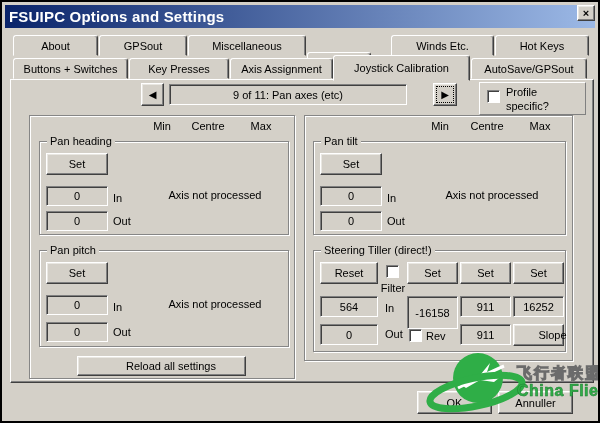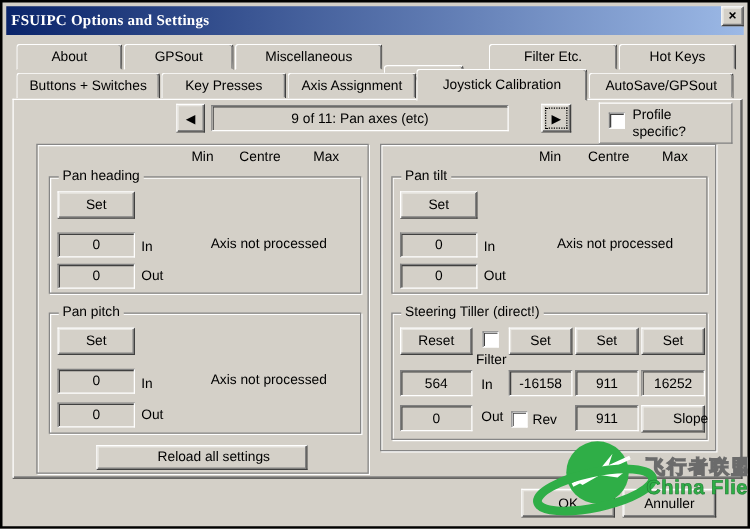--- a/index.html
+++ b/index.html
@@ -11,21 +11,21 @@
   *{margin:0;padding:0;box-sizing:border-box;}
   html,body{width:600px;height:423px;}
   body{font-family:"Liberation Sans", sans-serif;font-size:11px;color:#000;background:#808080;}
   .dialog{position:relative;width:600px;height:423px;background:var(--dialog_bg);
     border:2px solid #000;overflow:hidden;}
   .abs{position:absolute;}
   
   .titlebar{left:3px;top:3px;width:590px;height:23px;
     background:linear-gradient(90deg,var(--titlebar_from),var(--titlebar_to));
     display:flex;align-items:center;padding:0 4px;}
-  .titletext{color:#fff;font-weight:bold;font-size:12px;letter-spacing:.2px;font-family:Liberation Serif, serif;}
+  .titletext{color:#fff;font-weight:bold;font-size:15px;letter-spacing:.2px;}
   .closebtn{position:absolute;right:3px;top:3px;width:18px;height:16px;
     background:var(--dialog_bg);display:flex;align-items:center;justify-content:center;
     font-weight:bold;font-size:11px;line-height:1;}
   
   .raised{background:var(--dialog_bg);border:1px solid;border-color:#fff #404040 #404040 #fff;
     box-shadow:inset -1px -1px 0 #808080, inset 1px 1px 0 #e9e7e2;}
   .sunken{background:var(--dialog_bg);border:1px solid;border-color:#808080 #fff #fff #808080;
     box-shadow:inset 1px 1px 0 #404040, inset -1px -1px 0 #d4d0c8;}
   .etched{border:1px solid #868686;box-shadow:inset 1px 1px 0 #fff, 1px 1px 0 #fff;}
   .btn{display:flex;align-items:center;justify-content:center;cursor:default;}
@@ -60,21 +60,21 @@
 
   <div class="abs titlebar">
     <span class="titletext">FSUIPC Options and Settings</span>
   </div>
   <div class="abs closebtn raised">×</div>
 
   <div class="tab" style="left:11px;top:33px;width:85px;">About</div>
   <div class="tab" style="left:97px;top:33px;width:88px;">GPSout</div>
   <div class="tab" style="left:186px;top:33px;width:118px;">Miscellaneous</div>
   <div class="tab" style="left:305px;top:50px;width:64px;font-family:Liberation Serif, serif;">Winds</div>
-  <div class="tab" style="left:389px;top:33px;width:103px;">Filter Etc.</div>
+  <div class="tab" style="left:389px;top:33px;width:103px;">Winds Etc.</div>
   <div class="tab" style="left:493px;top:33px;width:94px;">Hot Keys</div>
 
   <div class="tab" style="left:11px;top:56px;width:115px;">Buttons + Switches</div>
   <div class="tab" style="left:127px;top:56px;width:100px;">Key Presses</div>
   <div class="tab" style="left:228px;top:56px;width:103px;">Axis Assignment</div>
   <div class="tab active" style="left:331px;top:53px;width:137px;">Joystick Calibration</div>
   <div class="tab" style="left:469px;top:56px;width:116px;">AutoSave/GPSout</div>
 
   <div class="abs tabpage"></div>
 
@@ -137,21 +137,21 @@
       <span class="legend">Steering Tiller (direct!)</span>
       <div class="abs raised btn" style="left:6px;top:11px;width:58px;height:22px;">Reset</div>
       <span class="cb abs" style="left:72px;top:14px;"></span>
       <span class="lbl" style="left:56px;top:31px;width:46px;text-align:center;">Filter</span>
       <div class="abs raised btn" style="left:93px;top:11px;width:51px;height:22px;">Set</div>
       <div class="abs raised btn" style="left:146px;top:11px;width:51px;height:22px;">Set</div>
       <div class="abs raised btn" style="left:199px;top:11px;width:51px;height:22px;">Set</div>
 
       <div class="abs sunken field" style="left:6px;top:45px;width:58px;height:21px;">564</div>
       <span class="lbl" style="left:71px;top:51px;">In</span>
-      <div class="abs sunken field" style="left:93px;top:45px;width:51px;height:21px;">-16158</div>
+      <div class="abs sunken field" style="left:93px;top:45px;width:51px;height:33px;">-16158</div>
       <div class="abs sunken field" style="left:146px;top:45px;width:51px;height:21px;">911</div>
       <div class="abs sunken field" style="left:199px;top:45px;width:51px;height:21px;">16252</div>
 
       <div class="abs sunken field" style="left:6px;top:73px;width:58px;height:21px;">0</div>
       <span class="lbl" style="left:71px;top:77px;">Out</span>
       <span class="cb abs" style="left:95px;top:78px;"></span>
       <span class="lbl" style="left:112px;top:79px;">Rev</span>
       <div class="abs sunken field" style="left:146px;top:73px;width:51px;height:21px;">911</div>
       <div class="abs raised btn" style="left:199px;top:73px;width:51px;height:22px;padding-left:28px;">Slope</div>
     </div>

